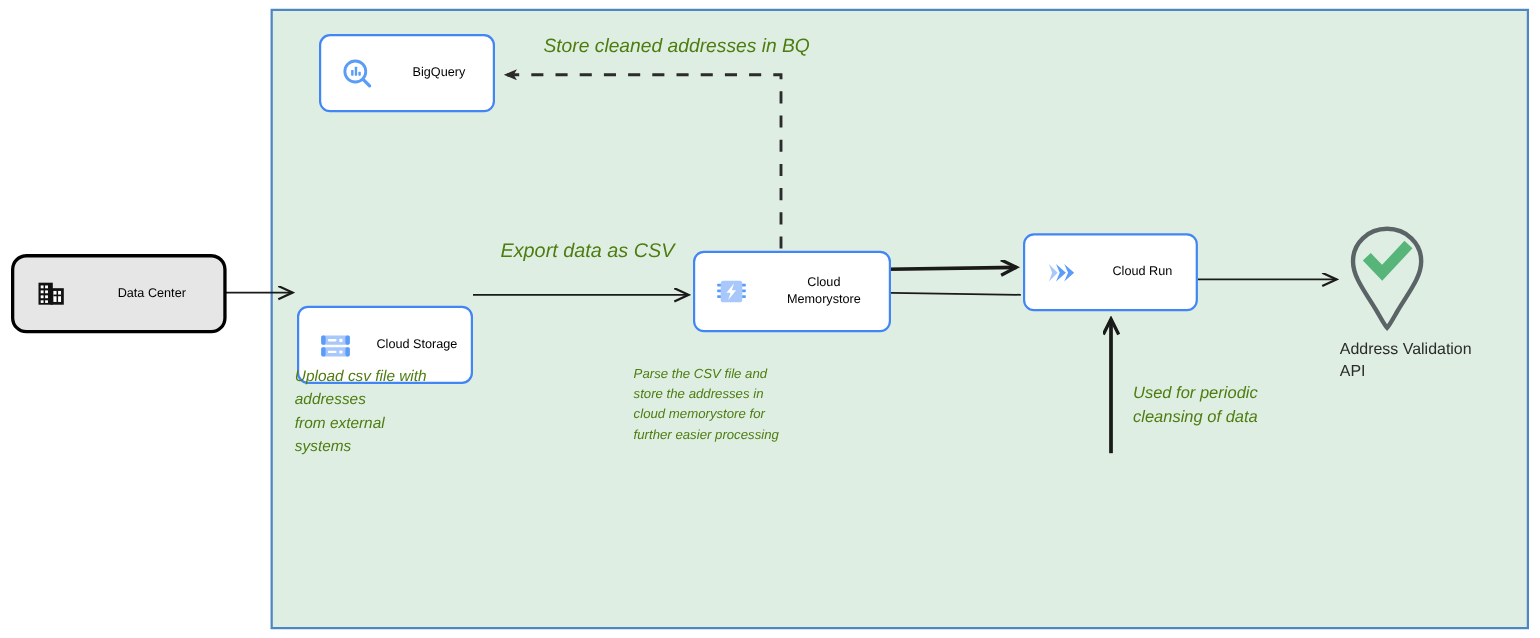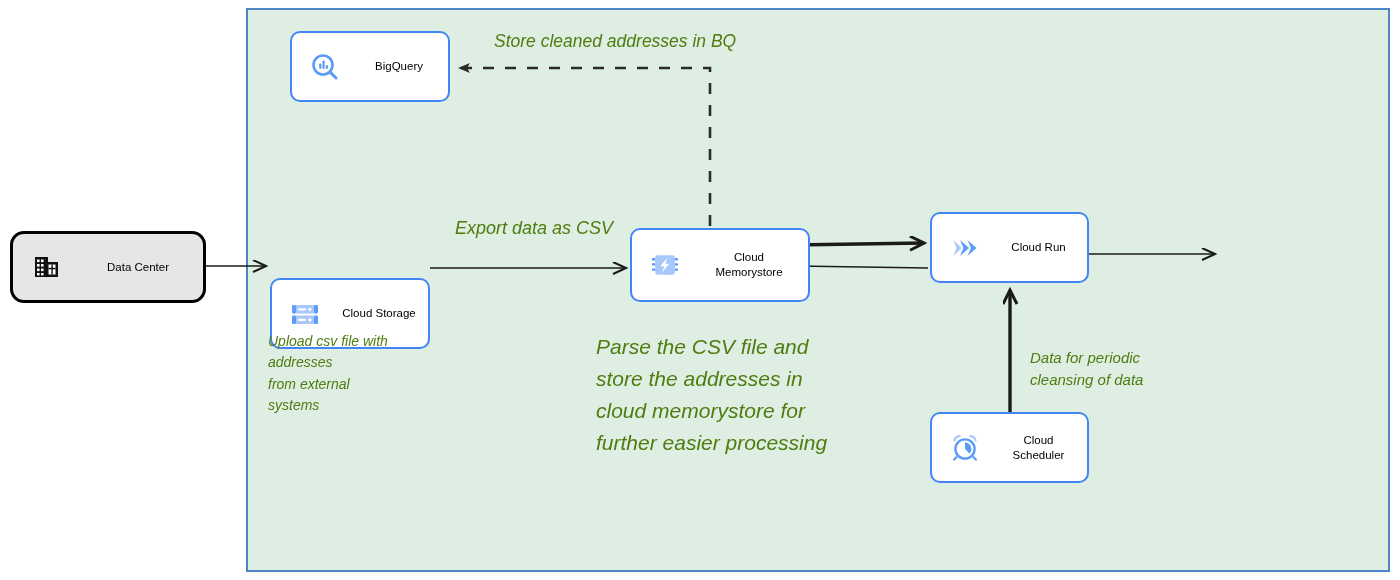--- a/index.html
+++ b/index.html
@@ -108,21 +108,21 @@
   .annot {
     position: absolute;
     color: #4d7c0f;
     z-index: 4;
     white-space: pre-line;
     font-style: italic;
   }
   #txt-store-bq   { left: 494px; top: 31px;  font-size: 17.5px; }
   #txt-export-csv { left: 455px; top: 218px; font-size: 18px; }
   #txt-upload     { left: 268px; top: 331px; font-size: 14px; line-height: 1.52; }
-  #txt-parse      { left: 596px; top: 331px; font-size: 21px; line-height: 1.52; }
+  #txt-parse      { left: 576px; top: 331px; font-size: 12px; line-height: 1.52; }
   #txt-periodic   { left: 1030px; top: 347px; font-size: 15px; line-height: 1.45; }
 </style>
 </head>
 <body>
 
 <div id="canvas">
 
   <div class="zone"></div>
 
   <svg class="layer edges" viewBox="0 0 1400 580">
@@ -248,45 +248,44 @@
     <span class="ico">
       <svg width="32" height="30" viewBox="0 0 32 30">
         <path d="M4.5,7 L12.5,15 L4.5,23 L7.5,15 Z" fill="#a8c7fa"></path>
         <path d="M11,7 L20,15 L11,23 L14.4,15 Z" fill="#5b9cf8"></path>
         <path d="M18.5,7 L27.5,15 L18.5,23 L22,15 Z" fill="#5b9cf8"></path>
       </svg>
     </span>
     <span class="nlabel">Cloud Run</span>
   </div>
 
-  <div class="node" id="node-scheduler">
-    <span class="ico">
-      <svg width="30" height="30" viewBox="0 0 30 30">
-        <path d="M4.5,7.5 A5.5,5.5 0 0 1 9.5,3.2" fill="none" stroke="#a8c7fa" stroke-width="2.2" stroke-linecap="round"></path>
-        <path d="M25.5,7.5 A5.5,5.5 0 0 0 20.5,3.2" fill="none" stroke="#a8c7fa" stroke-width="2.2" stroke-linecap="round"></path>
-        <circle cx="15" cy="16" r="9.6" fill="none" stroke="#5b9cf8" stroke-width="2.4"></circle>
-        <path d="M15,16 L15,9.6 A6.4,6.4 0 0 1 19.5,20.5 Z" fill="#5b9cf8"></path>
-        <path d="M6.4,24.2 L4.2,26.6" stroke="#5b9cf8" stroke-width="2.2" stroke-linecap="round"></path>
-        <path d="M23.6,24.2 L25.8,26.6" stroke="#5b9cf8" stroke-width="2.2" stroke-linecap="round"></path>
-      </svg>
-    </span>
-    <span class="nlabel">Cloud Scheduler</span>
-  </div>
-
+
+  <div id="node-validation">
+    <div class="pinwrap">
+      <svg width="78" height="100" viewBox="0 0 78 100">
+        <path d="M39,5 C21.5,5 8,18.2 8,34.4 C8,49.5 20,63.5 30,80.5
+                 C34,87.5 37,93 39,95 C41,93 44,87.5 48,80.5
+                 C58,63.5 70,49.5 70,34.4 C70,18.2 56.5,5 39,5 Z" fill="none" stroke="#5a6366" stroke-width="4"></path>
+        <path d="M24,34 L34.5,45 L55,23" fill="none" stroke="#57b579" stroke-width="10" stroke-linecap="square" stroke-linejoin="miter"></path>
+      </svg>
+    </div>
+    <div class="vlabel">Address Validation
+API</div>
+  </div>
 
   <div class="annot" id="txt-store-bq">Store cleaned addresses in BQ</div>
 
   <div class="annot" id="txt-export-csv">Export data as CSV</div>
 
   <div class="annot" id="txt-upload">Upload csv file with
 addresses
 from external
 systems</div>
 
   <div class="annot" id="txt-parse">Parse the CSV file and
 store the addresses in
 cloud  memorystore for
 further easier processing</div>
 
-  <div class="annot" id="txt-periodic">Data for periodic
+  <div class="annot" id="txt-periodic">Used for periodic
 cleansing of data</div>
 
 </div>
 
 </body></html>

